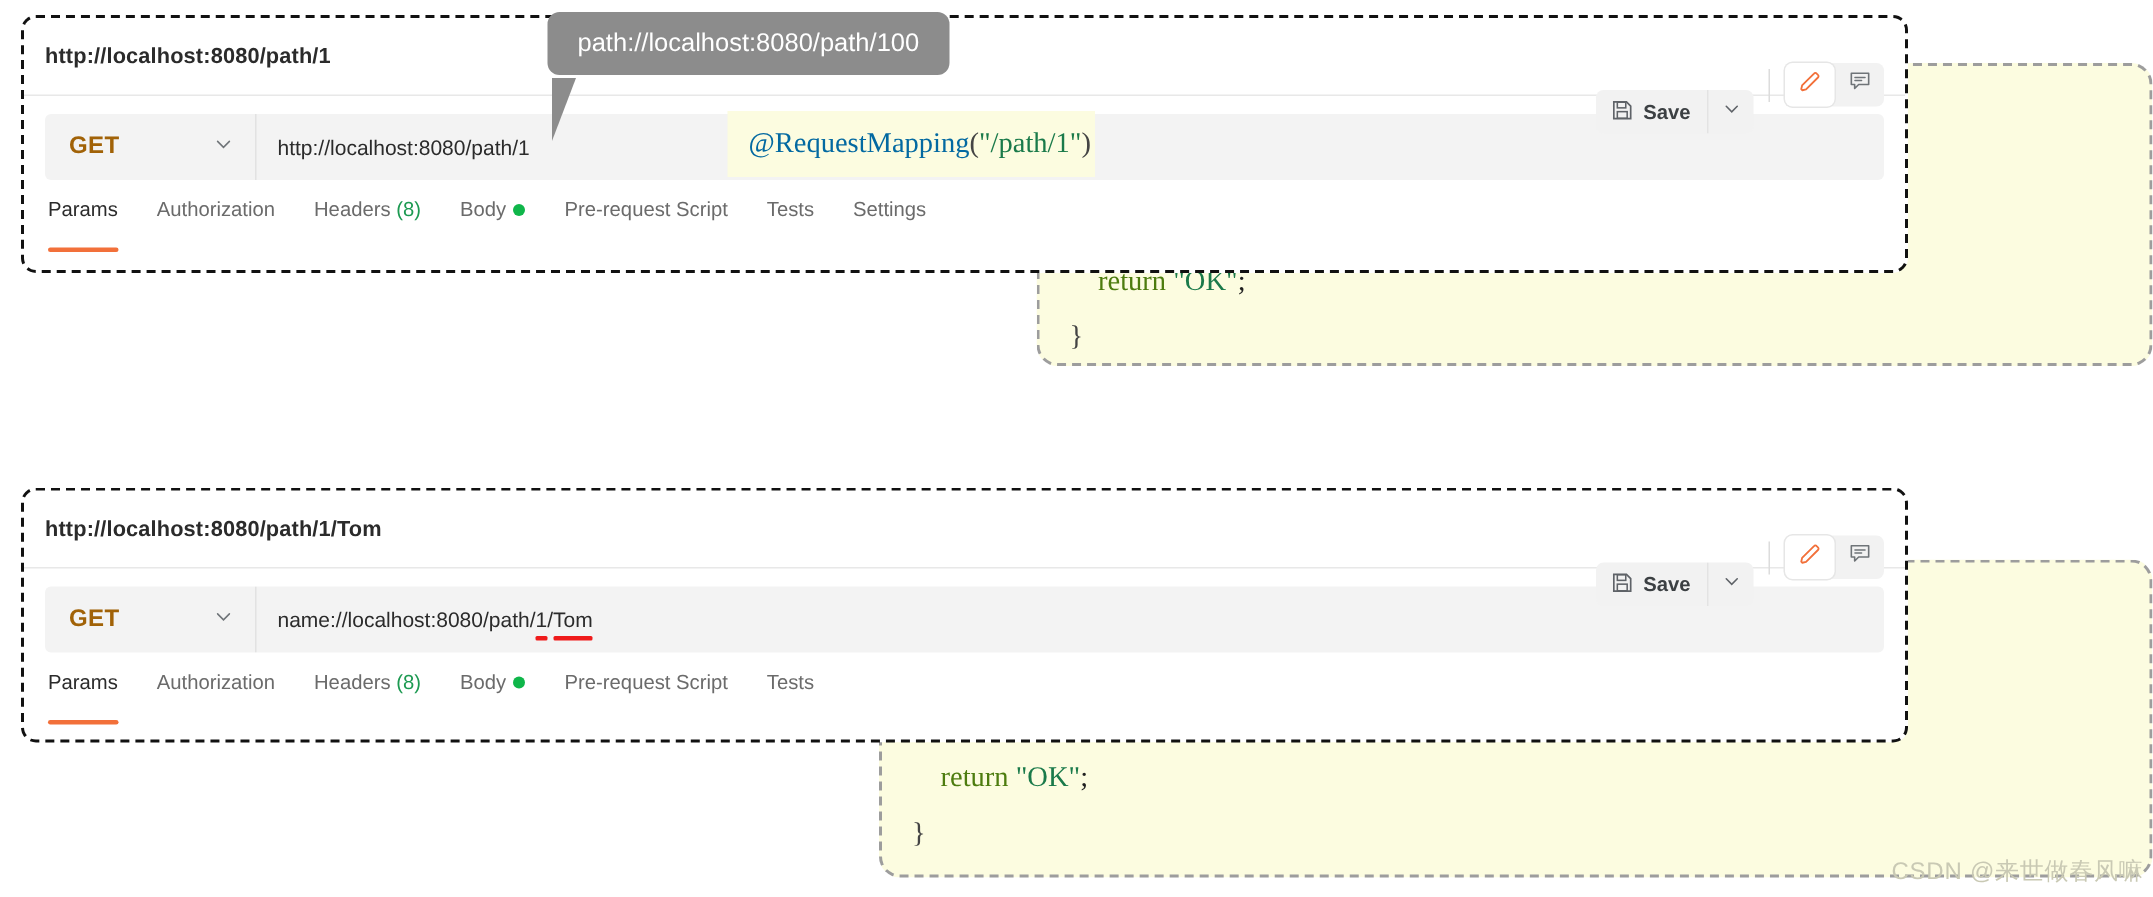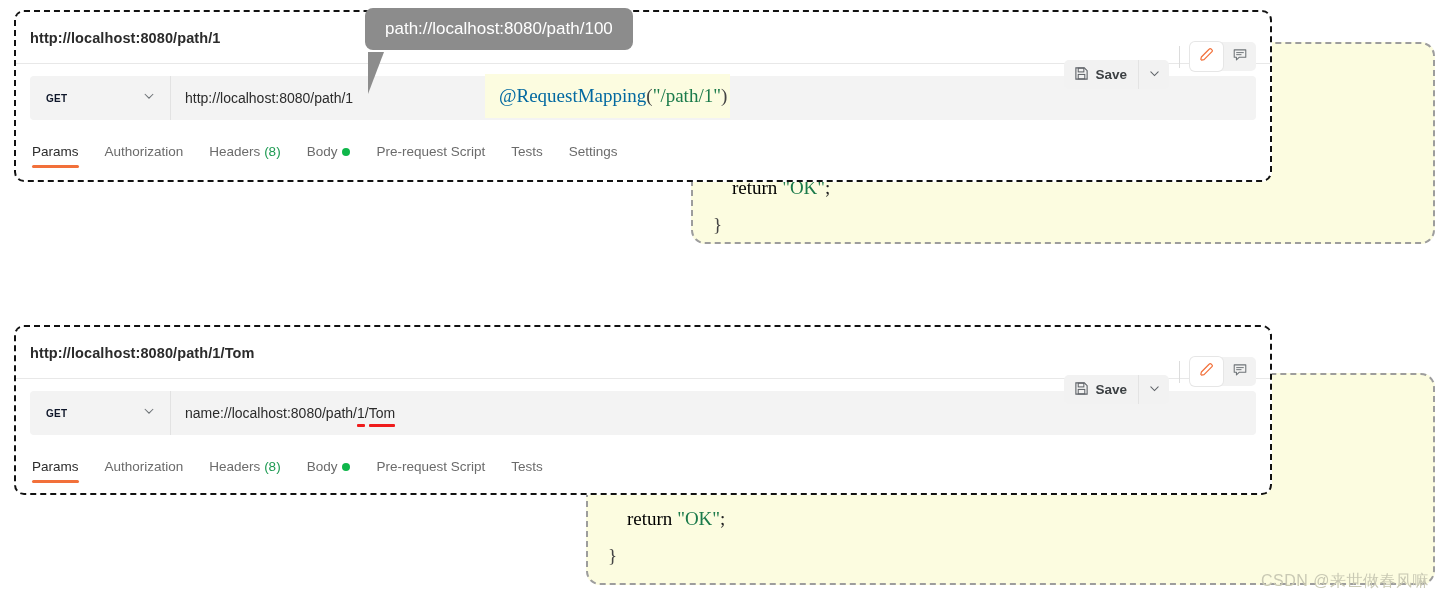--- a/index.html
+++ b/index.html
@@ -112,23 +112,23 @@
   .method-box {
     width: 141px;
     display: flex;
     align-items: center;
     justify-content: space-between;
     padding: 0 14px 0 16px;
     box-sizing: border-box;
     border-right: 1px solid #e2e2e2;
   }
   .method-label {
-    font-size: 10px;
+    font-size: 16px;
     font-weight: 700;
-    color: #0f172a;
+    color: #a16207;
     letter-spacing: .3px;
   }
   .url-input {
     flex: 1;
     display: flex;
     align-items: center;
     padding-left: 14px;
     font-size: 14px;
     color: #2b2b2b;
     position: relative;
@@ -153,21 +153,21 @@
     margin: 14px 14px 0 16px;
     display: flex;
     align-items: flex-end;
     gap: 26px;
     height: 34px;
   }
   .tab {
     font-size: 13.5px;
     color: #6b6b6b;
     position: relative;
-    padding-bottom: 9px;
+    padding-bottom: 21px;
     white-space: nowrap;
   }
   .tab.active { color: #2b2b2b; }
   .tab.active::after {
     content: "";
     position: absolute;
     left: 0; right: 0; bottom: 0;
     height: 3px;
     background: #f2703a;
     border-radius: 2px;
@@ -212,21 +212,21 @@
     line-height: 44px;
     white-space: pre;
     padding-left: 14px;
     box-sizing: border-box;
     overflow: hidden;
   }
 
   
   .t-anno   { color: #0369a1; }
   .t-str    { color: #1a7a4a; }
-  .t-kw     { color: #000000; }
+  .t-kw     { color: #4d7c0f; }
   .t-type   { color: #1f1f1f; }
   .t-method { color: #3f7fbf; }
   .t-field  { color: #8e44ad; font-style: italic; }
   .t-plain  { color: #1f1f1f; }
   .t-punc   { color: #444444; }
   .faded    { opacity: .30; }
 
   .red-underline {
     position: relative;
     display: inline-block;

